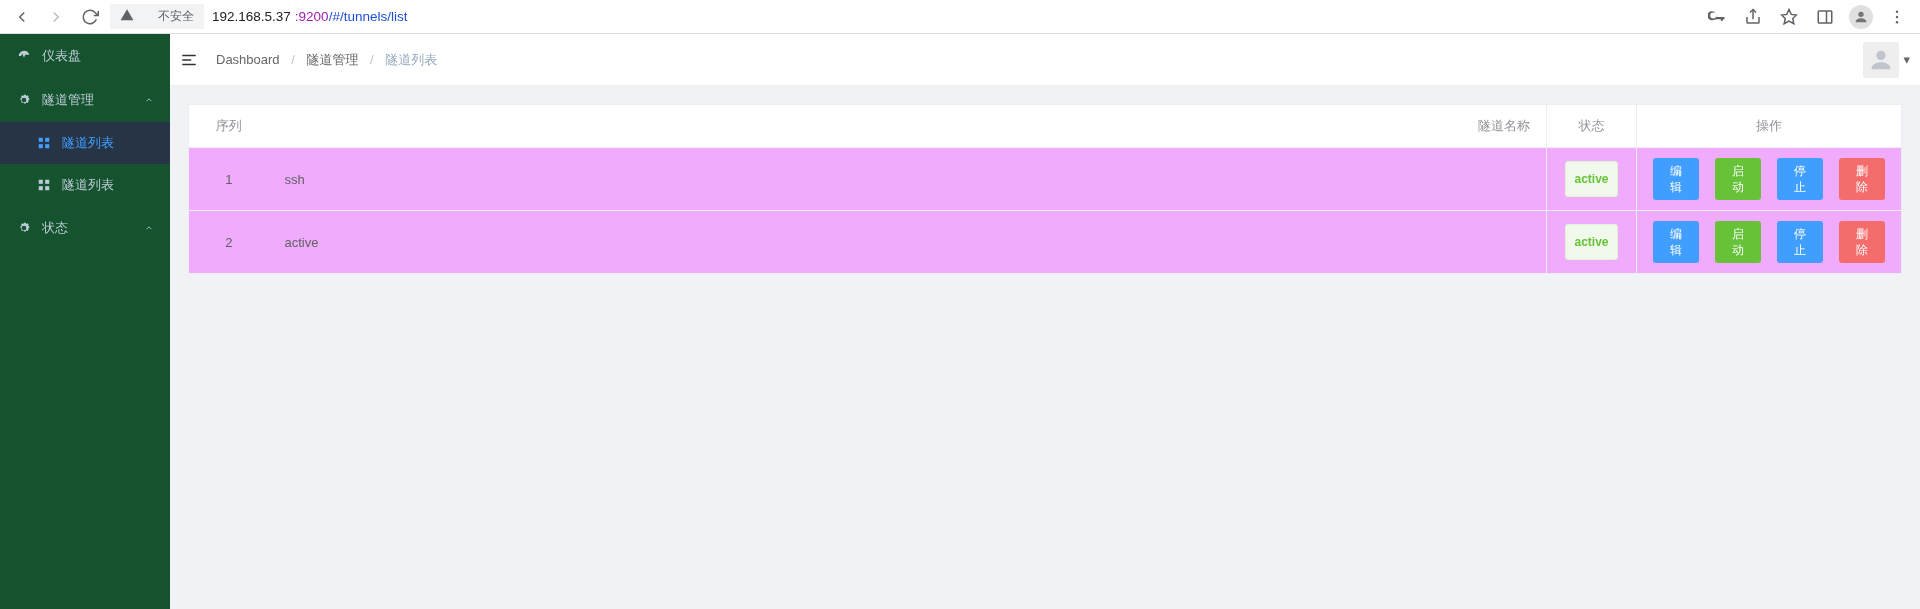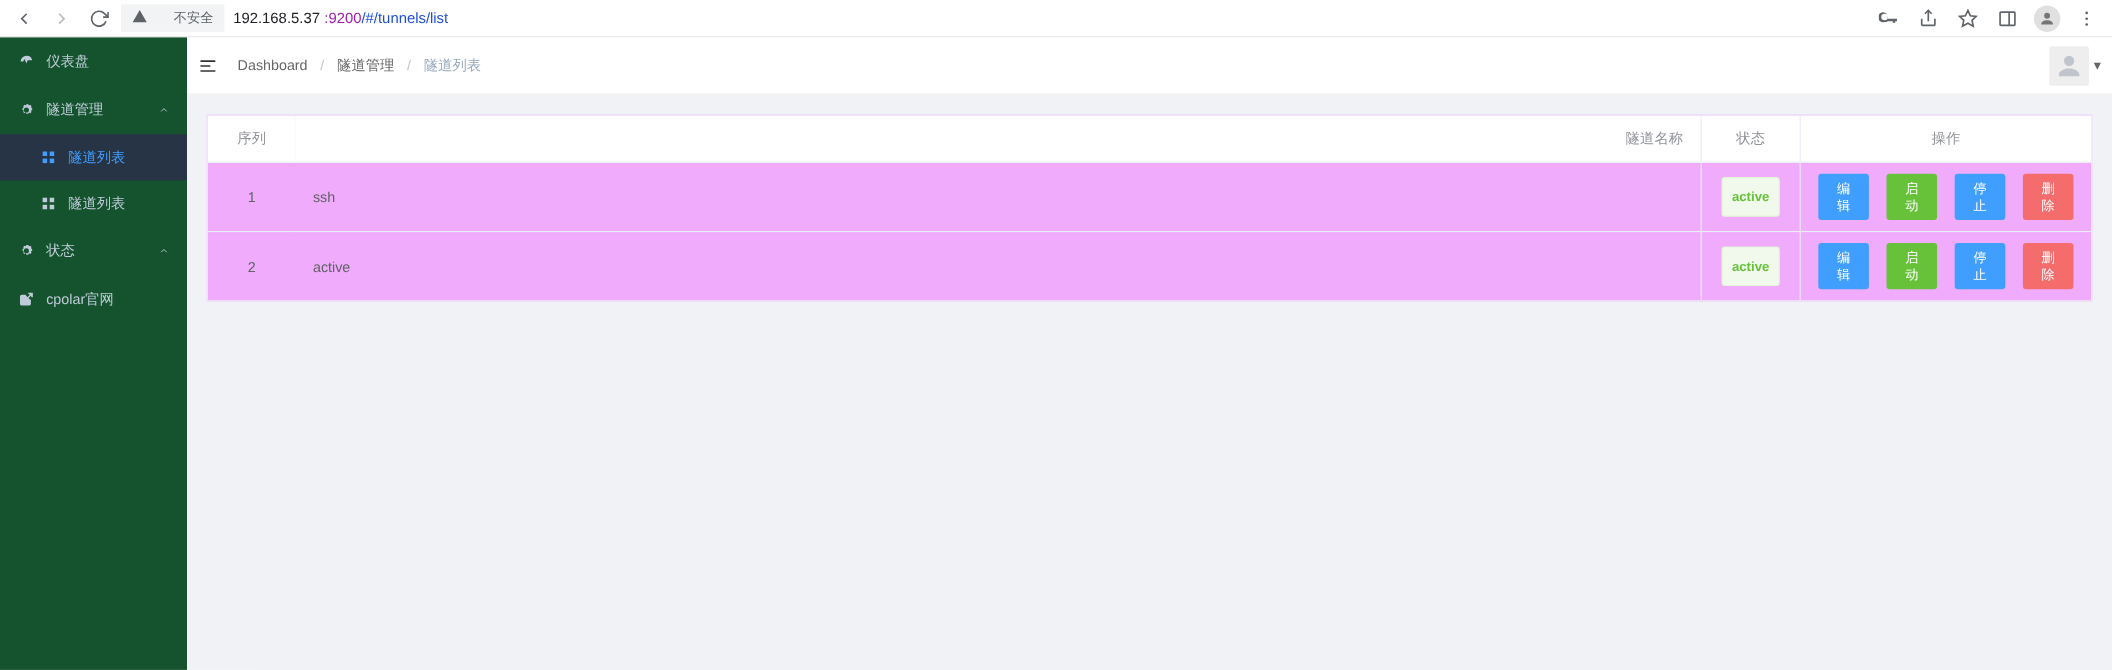--- a/index.html
+++ b/index.html
@@ -191,30 +191,20 @@
           <svg viewBox="0 0 24 24">
             <path d="M12 8a4 4 0 1 0 0 8 4 4 0 0 0 0-8zm9 4-2 1 1 2-2 2-2-1-1 2h-3l-1-2-2 1-2-2 1-2-2-1v-3l2-1-1-2 2-2 2 1 1-2h3l1 2 2-1 2 2-1 2 2 1v3z"></path>
           </svg>
         </span>
       <span>状态</span>
       <span class="chev"><svg viewBox="0 0 24 24">
             <polyline points="6 15 12 9 18 15" fill="none" stroke="currentColor" stroke-width="2"></polyline>
           </svg></span>
     </div>
 
-    <div class="menu-item">
-      <span class="m-icon">
-          <svg viewBox="0 0 24 24" fill="none" stroke="currentColor" stroke-width="2">
-            <path d="M18 13v6a2 2 0 0 1-2 2H5a2 2 0 0 1-2-2V8a2 2 0 0 1 2-2h6"></path>
-            <polyline points="15 3 21 3 21 9"></polyline>
-            <line x1="10" y1="14" x2="21" y2="3"></line>
-          </svg>
-        </span>
-      <span>cpolar官网</span>
-    </div>
   </div>
 
   <div class="main">
     <div class="header">
       <div class="hamburger">
           <svg viewBox="0 0 24 24" fill="none" stroke="currentColor" stroke-width="2">
             <line x1="3" y1="6" x2="21" y2="6"></line>
             <line x1="3" y1="12" x2="15" y2="12"></line>
             <line x1="3" y1="18" x2="21" y2="18"></line>
           </svg>

